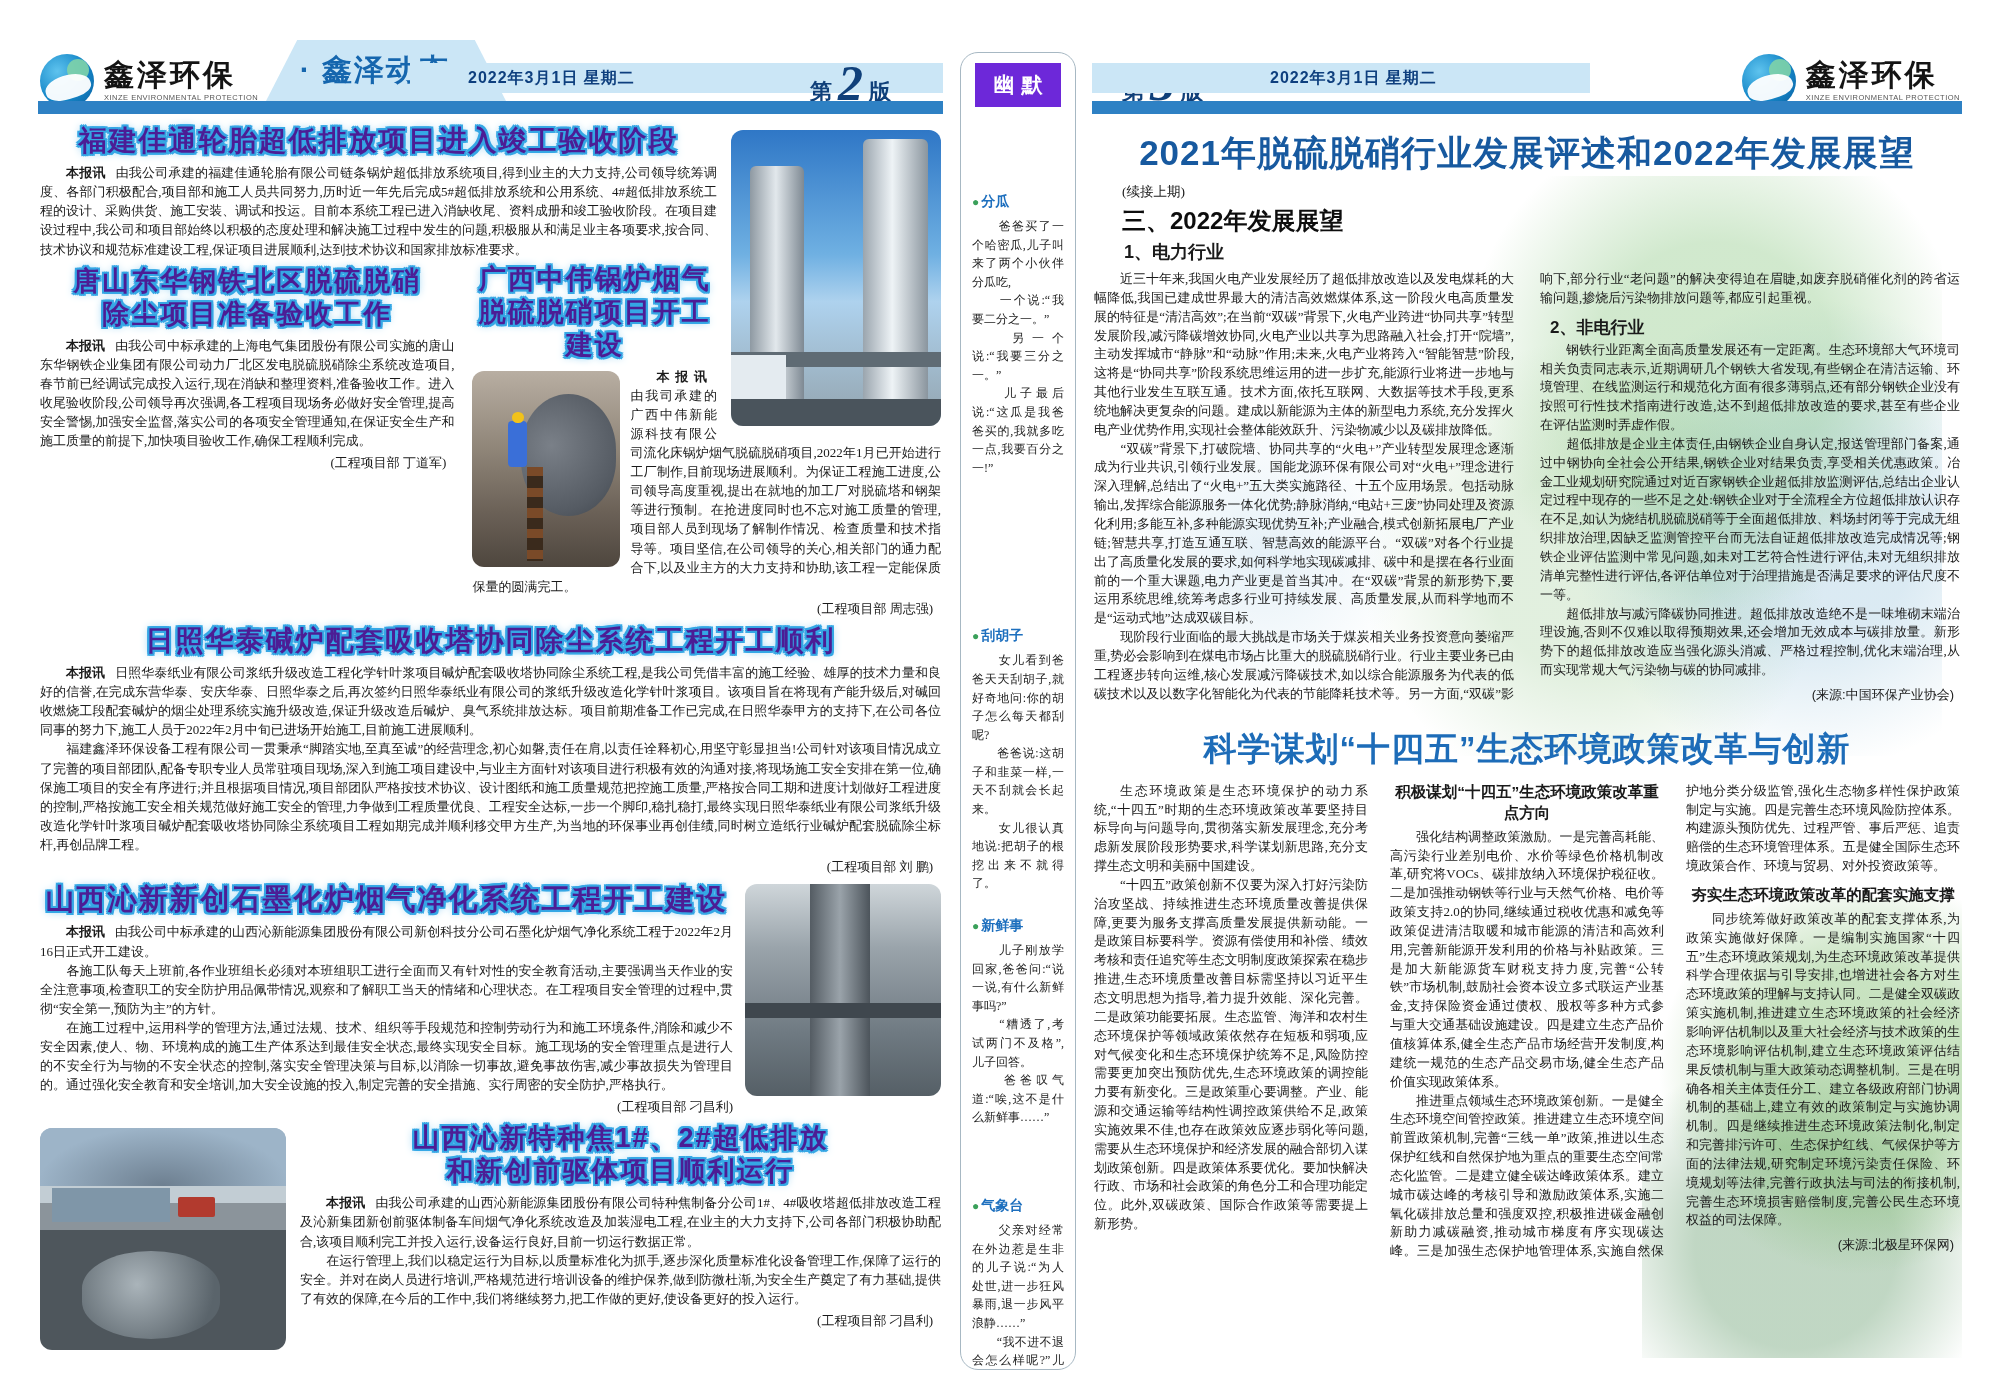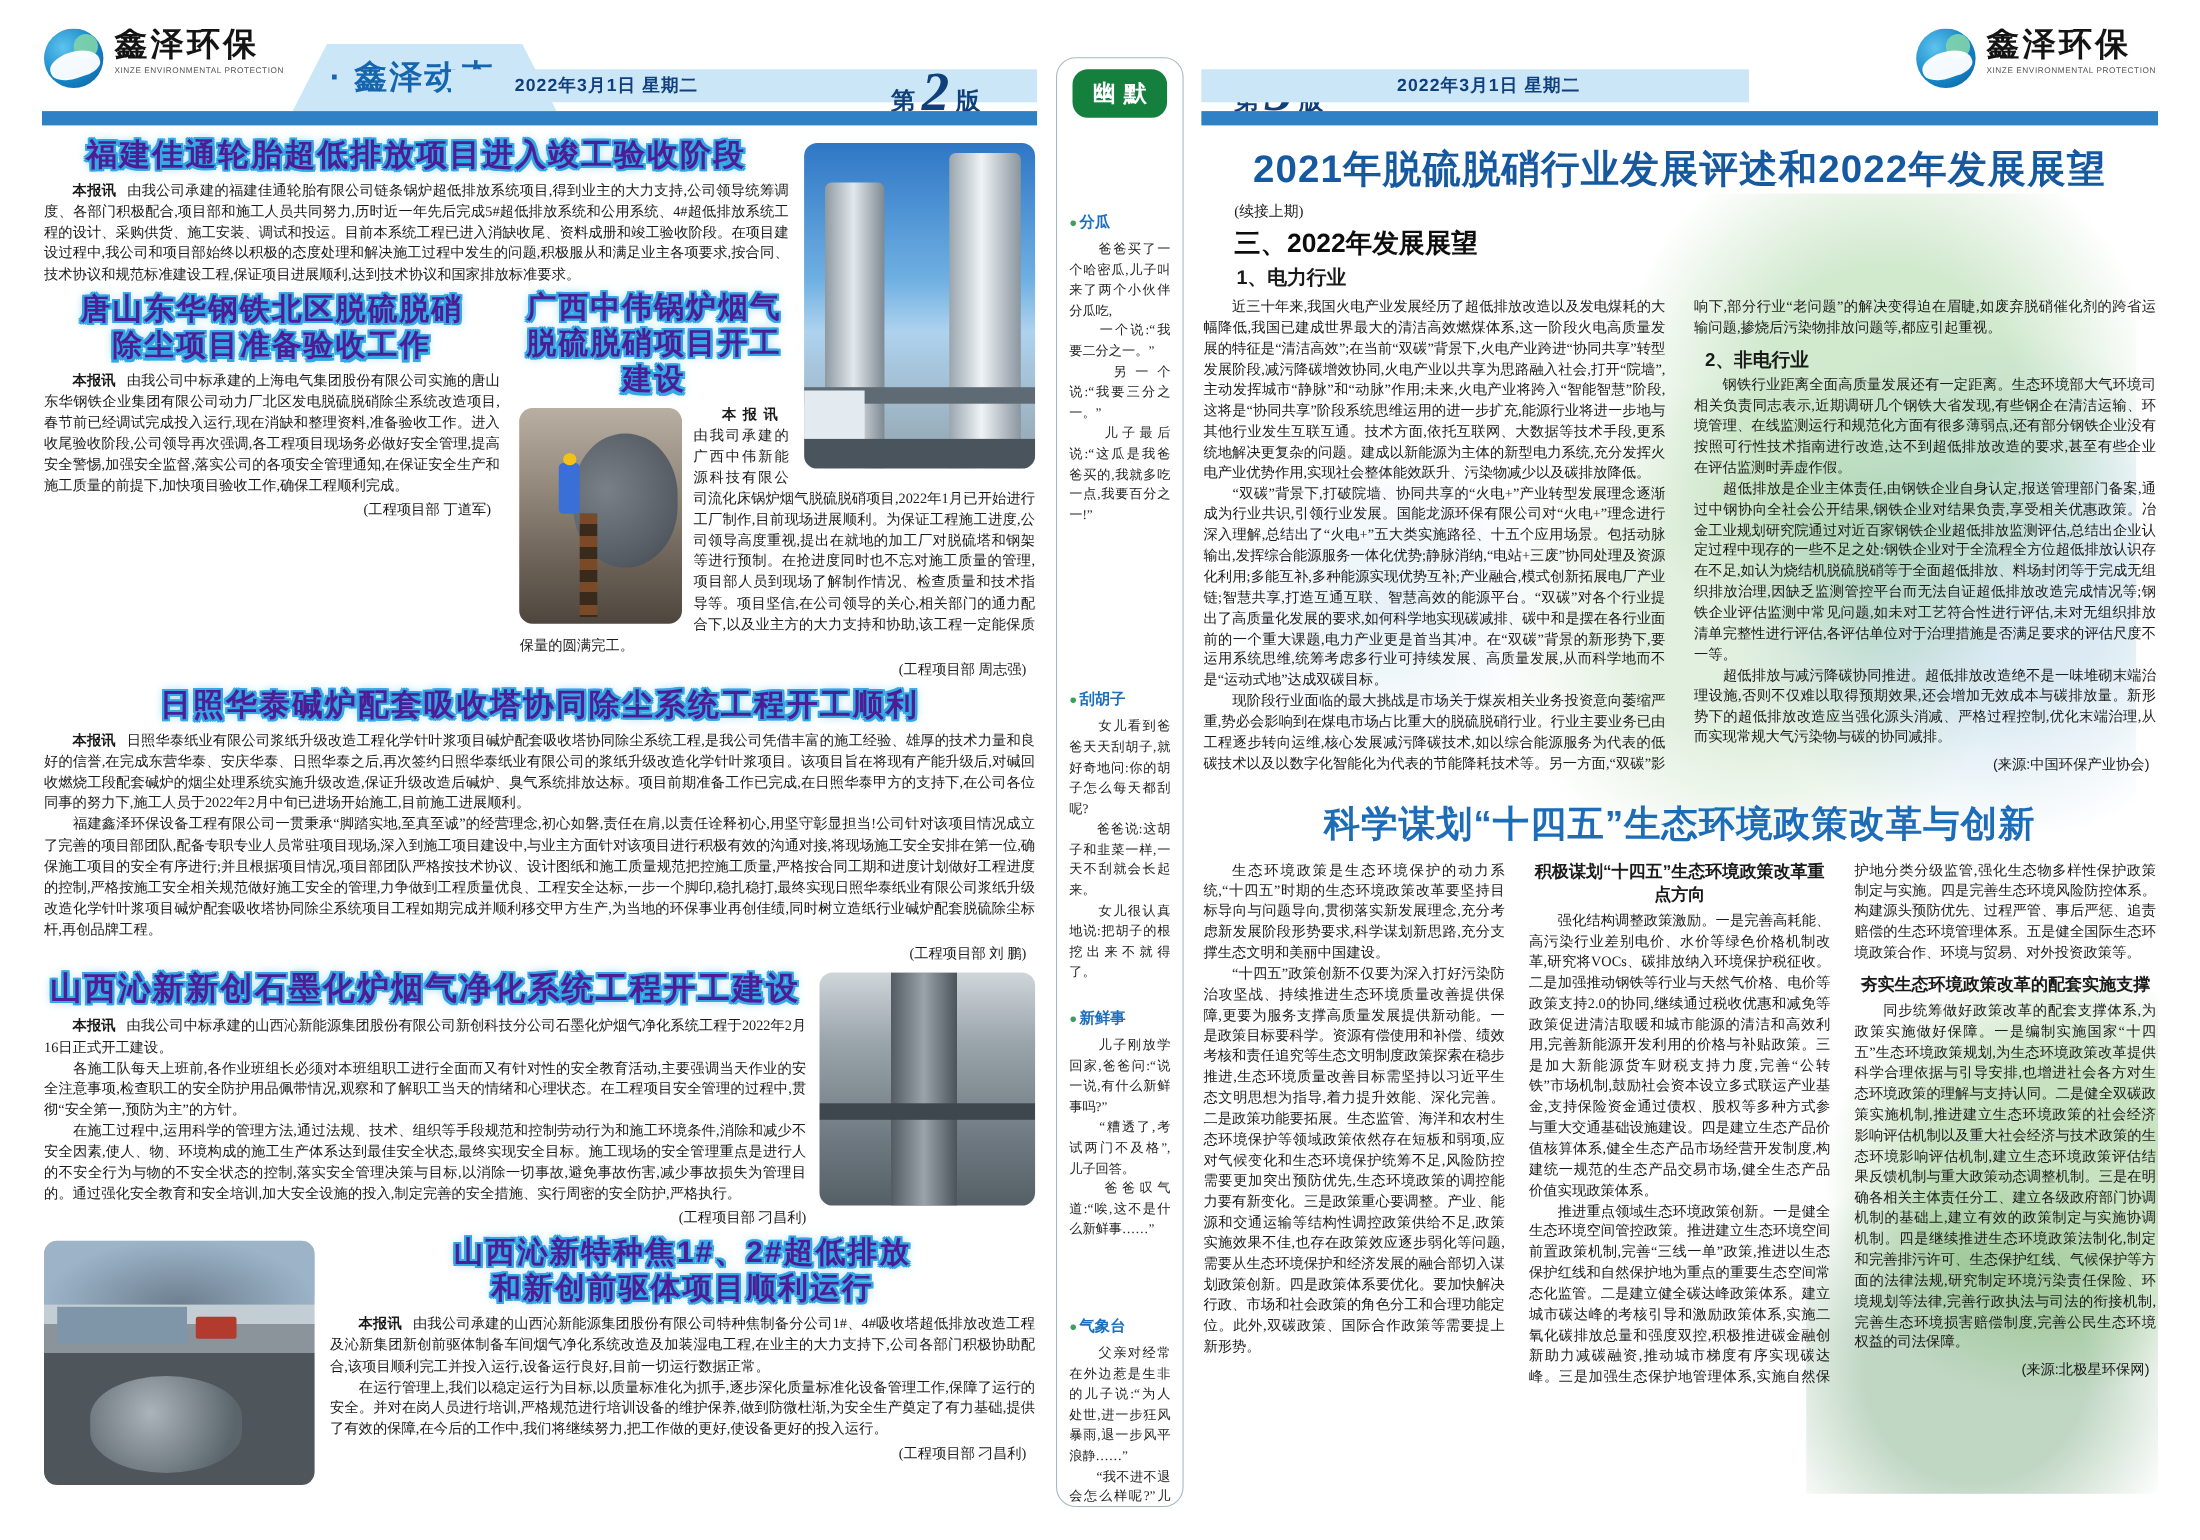--- a/index.html
+++ b/index.html
@@ -13,21 +13,21 @@
   .hdr{position:relative;height:88px;}
   .hdr-bar{position:absolute;left:0;right:0;bottom:0;height:13px;background:#2e81c4;}
   .hdr-band{position:absolute;bottom:21px;height:30px;background:#cbe6f6;display:flex;align-items:center;}
   .band-l{left:372px;right:0;padding-left:58px;}
   .band-r{left:0;right:372px;padding-left:178px;}
   .hdr-date{font:700 16px "Liberation Sans",sans-serif;color:#0e3f7e;letter-spacing:1px;}
   .pagenum{position:absolute;bottom:10px;display:flex;align-items:flex-end;gap:6px;color:#10407a;}
   .pn-l{right:52px;} .pn-r{left:30px;}
   .pn-pre,.pn-post{font:700 22px "Liberation Sans",sans-serif;line-height:1.1;}
   .pn-num{font:italic 700 50px "Liberation Serif",serif;line-height:.85;}
-  .logo{position:absolute;top:0;display:flex;gap:10px;}
+  .logo{position:absolute;top:28px;display:flex;align-items:center;gap:10px;}
   .logo-l{left:2px;} .logo-r{right:2px;}
   .logo-mark{position:relative;width:54px;height:54px;border-radius:50%;overflow:hidden;
              background:radial-gradient(circle at 32% 32%,#5ec3ee,#1587c8 55%,#0a5a9c);}
   .logo-mark::before{content:"";position:absolute;right:5px;top:5px;width:22px;height:22px;border-radius:50%;
              background:#7fd3a8;opacity:.9;}
   .logo-mark::after{content:"";position:absolute;left:5px;top:21px;width:46px;height:24px;border-radius:50% 60% 40% 50%;
              background:#ffffff;transform:rotate(-18deg);opacity:.95;}
   .logo-name{font:900 30px "Liberation Sans",sans-serif;color:#141414;letter-spacing:3px;line-height:1;}
   .logo-en{font:400 7.5px "Liberation Sans",sans-serif;color:#555;letter-spacing:.5px;margin-top:3px;}
   .banner{position:absolute;top:14px;width:240px;height:61px;background:#cbe6f6;
@@ -85,22 +85,22 @@
   .pp-mtn{position:absolute;left:0;top:0;right:0;height:26%;
       background:radial-gradient(ellipse at 50% 100%,#6d7f90,#9db4c8 72%);}
   .pp-shed{position:absolute;left:5%;top:27%;width:48%;height:15%;background:#7f96a8;}
   .pp-truck{position:absolute;left:56%;top:31%;width:15%;height:9%;background:#b23a2e;border-radius:2px;}
   .pp-tank{position:absolute;left:17%;bottom:5%;width:56%;height:40%;border-radius:50%/42%;
       background:radial-gradient(circle at 40% 38%,#aab4ba,#5a646b 78%);}
 
   
   .strip{position:absolute;left:960px;top:52px;width:116px;height:1318px;background:#fff;
       border:1.5px solid #a7b8c3;border-radius:18px;padding:8px 11px;box-sizing:border-box;overflow:hidden;}
-  .badge{width:86px;margin:2px auto 0;background:#15803d;color:#fff;text-align:center;
-      font:900 21px "Liberation Sans",sans-serif;letter-spacing:7px;padding:8px 0 8px 7px;box-sizing:border-box;border-radius:14px;}
+  .badge{width:86px;margin:2px auto 0;background:#6d28d9;color:#fff;text-align:center;
+      font:900 21px "Liberation Sans",sans-serif;letter-spacing:7px;padding:8px 0 8px 7px;box-sizing:border-box;}
   .h-sec{margin-top:24px;}
   .h-sec1{margin-top:86px;}
   .h-sec3{margin-top:150px;}
   .h-sec4{margin-top:70px;}
   .h-title{font:700 14px "Liberation Sans",sans-serif;color:#1d6fbe;margin-bottom:6px;}
   .h-dot{color:#3aa05a;margin-right:2px;font-size:12px;}
   .h-txt{font-size:12px;line-height:1.55;text-align:justify;white-space:pre-line;color:#222;}
 
   
   .rp-wrap{position:relative;}

